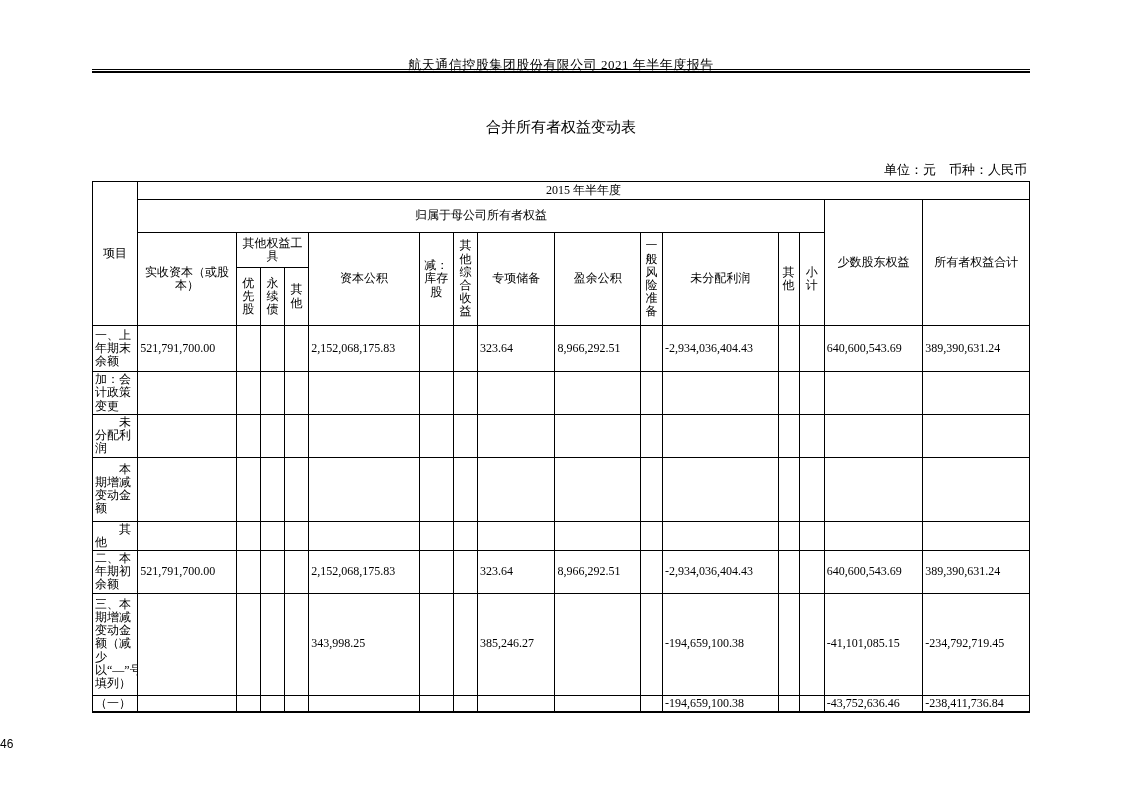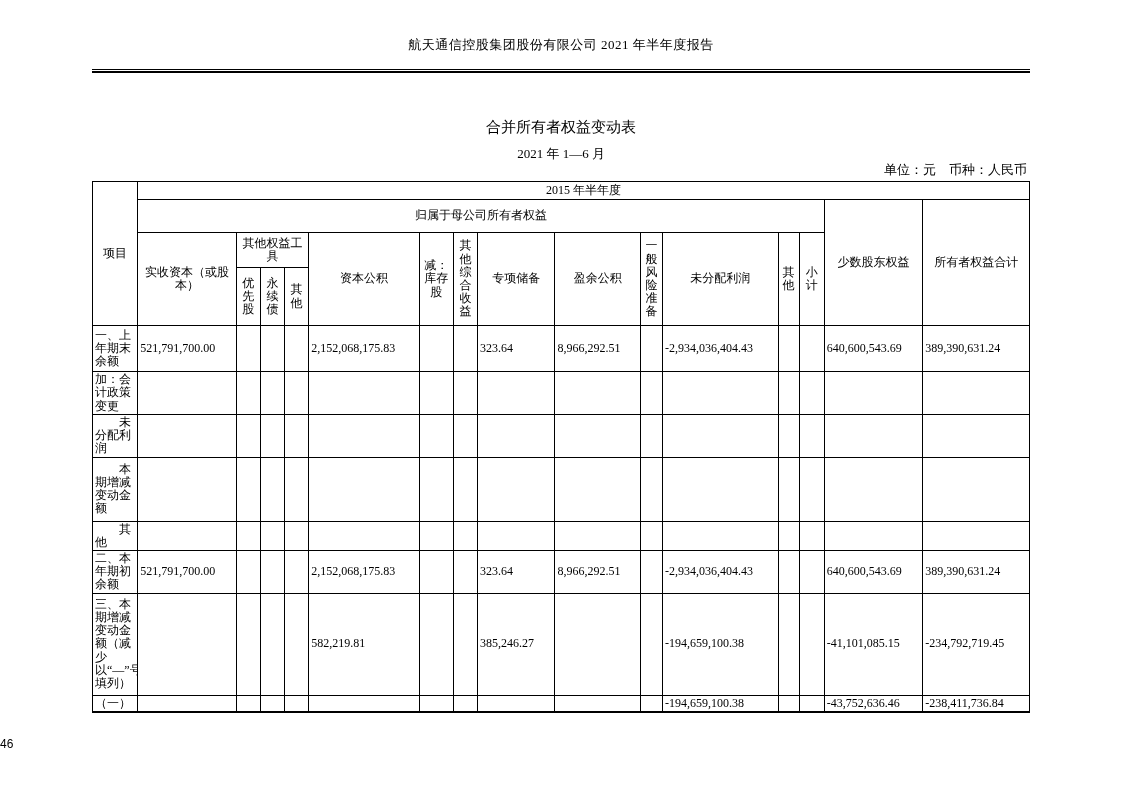--- a/index.html
+++ b/index.html
@@ -6,21 +6,21 @@
   html,body { background:#fff; }
   .page {
     position:relative;
     width:1122px; height:793px;
     background:#ffffff;
     color:#000;
     font-family:"Liberation Serif","DejaVu Serif",serif;
     overflow:hidden;
   }
   .running-head {
-    position:absolute; top:36px; left:92px; width:938px;
+    position:absolute; top:56px; left:92px; width:938px;
     text-align:center; font-size:13px; letter-spacing:.5px;
   }
   .head-rule {
     position:absolute; top:69px; left:92px; width:938px;
     height:4px;
     border-top:1px solid #000;
     border-bottom:2px solid #000;
   }
   .doc-title {
     position:absolute; top:118px; left:92px; width:938px;
@@ -79,21 +79,20 @@
 </style>
 </head>
 <body>
 
 <div class="page">
 
   <div class="running-head">航天通信控股集团股份有限公司 2021 年半年度报告</div>
   <div class="head-rule"></div>
 
   <div class="doc-title">合并所有者权益变动表</div>
-  <div class="doc-subtitle">2021 年 1—6 月</div>
   <div class="unit-line">单位：元　币种：人民币</div>
 
   <table class="equity">
     <colgroup>
       <col style="width:45px">
         <col style="width:98px">
         <col style="width:24px">
         <col style="width:24px">
       <col style="width:24px">
         <col style="width:110px">
@@ -245,21 +244,21 @@
           <td class="num-cell"></td>
           <td class="num-cell">640,600,543.69</td>
           <td class="num-cell">389,390,631.24</td>
         </tr>
         <tr>
           <td class="row-label">三、本期增减变动金额（减少以“—”号填列）</td>
           <td class="num-cell"></td>
           <td class="num-cell"></td>
           <td class="num-cell"></td>
           <td class="num-cell"></td>
-          <td class="num-cell">582,219.81</td>
+          <td class="num-cell">343,998.25</td>
           <td class="num-cell"></td>
           <td class="num-cell"></td>
           <td class="num-cell">385,246.27</td>
           <td class="num-cell"></td>
           <td class="num-cell"></td>
           <td class="num-cell">-194,659,100.38</td>
           <td class="num-cell"></td>
           <td class="num-cell"></td>
           <td class="num-cell">-41,101,085.15</td>
           <td class="num-cell">-234,792,719.45</td>

